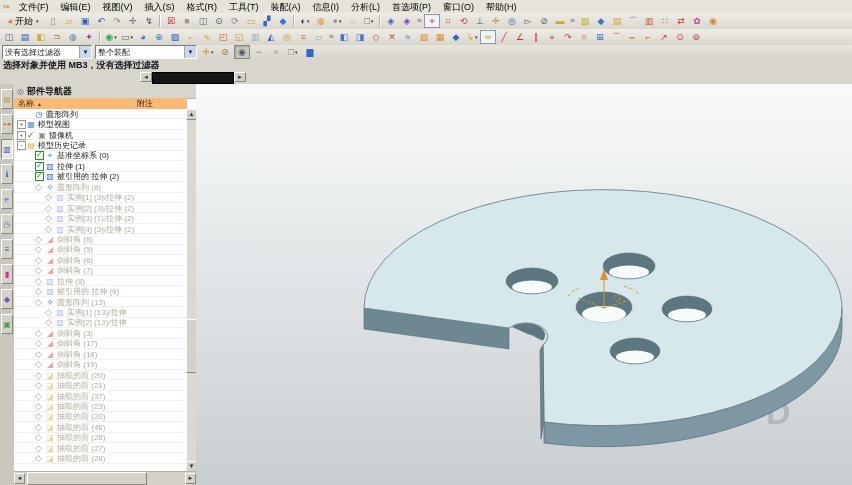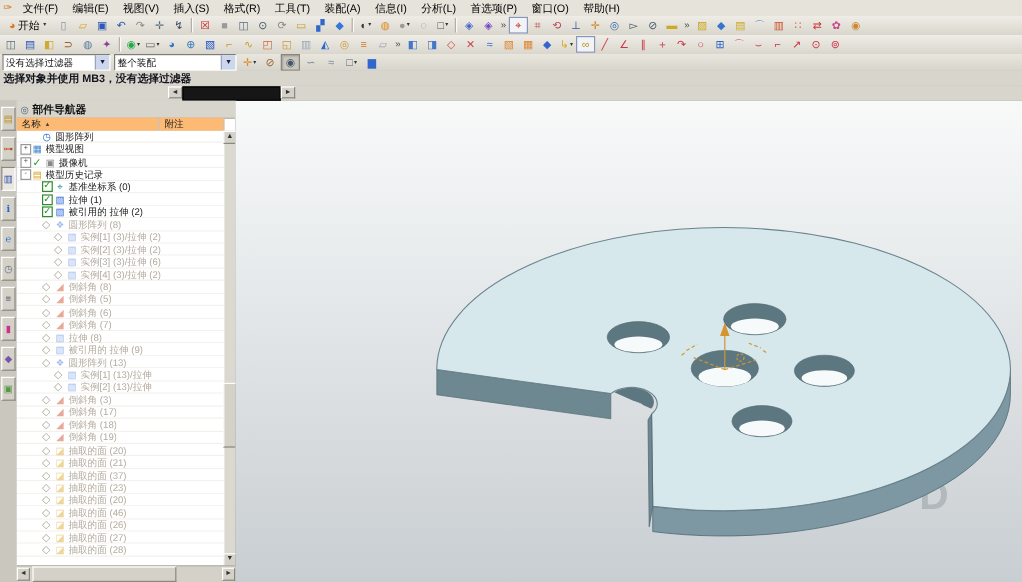--- a/index.html
+++ b/index.html
@@ -337,21 +337,21 @@
           <span class="texp i2"></span>
           <span class="tchk sup"></span>
           <span class="tico" style="color: rgb(58, 111, 216);">▧</span>
           <span class="tlab">实例[2] (3)/拉伸 (2)</span>
         </div>
 
         <div class="trow gray">
           <span class="texp i2"></span>
           <span class="tchk sup"></span>
           <span class="tico" style="color: rgb(58, 111, 216);">▧</span>
-          <span class="tlab">实例[3] (3)/拉伸 (6)</span>
+          <span class="tlab">实例[3] (1)/拉伸 (2)</span>
         </div>
 
         <div class="trow gray">
           <span class="texp i2"></span>
           <span class="tchk sup"></span>
           <span class="tico" style="color: rgb(58, 111, 216);">▧</span>
           <span class="tlab">实例[4] (3)/拉伸 (2)</span>
         </div>
 
         <div class="trow gray">

